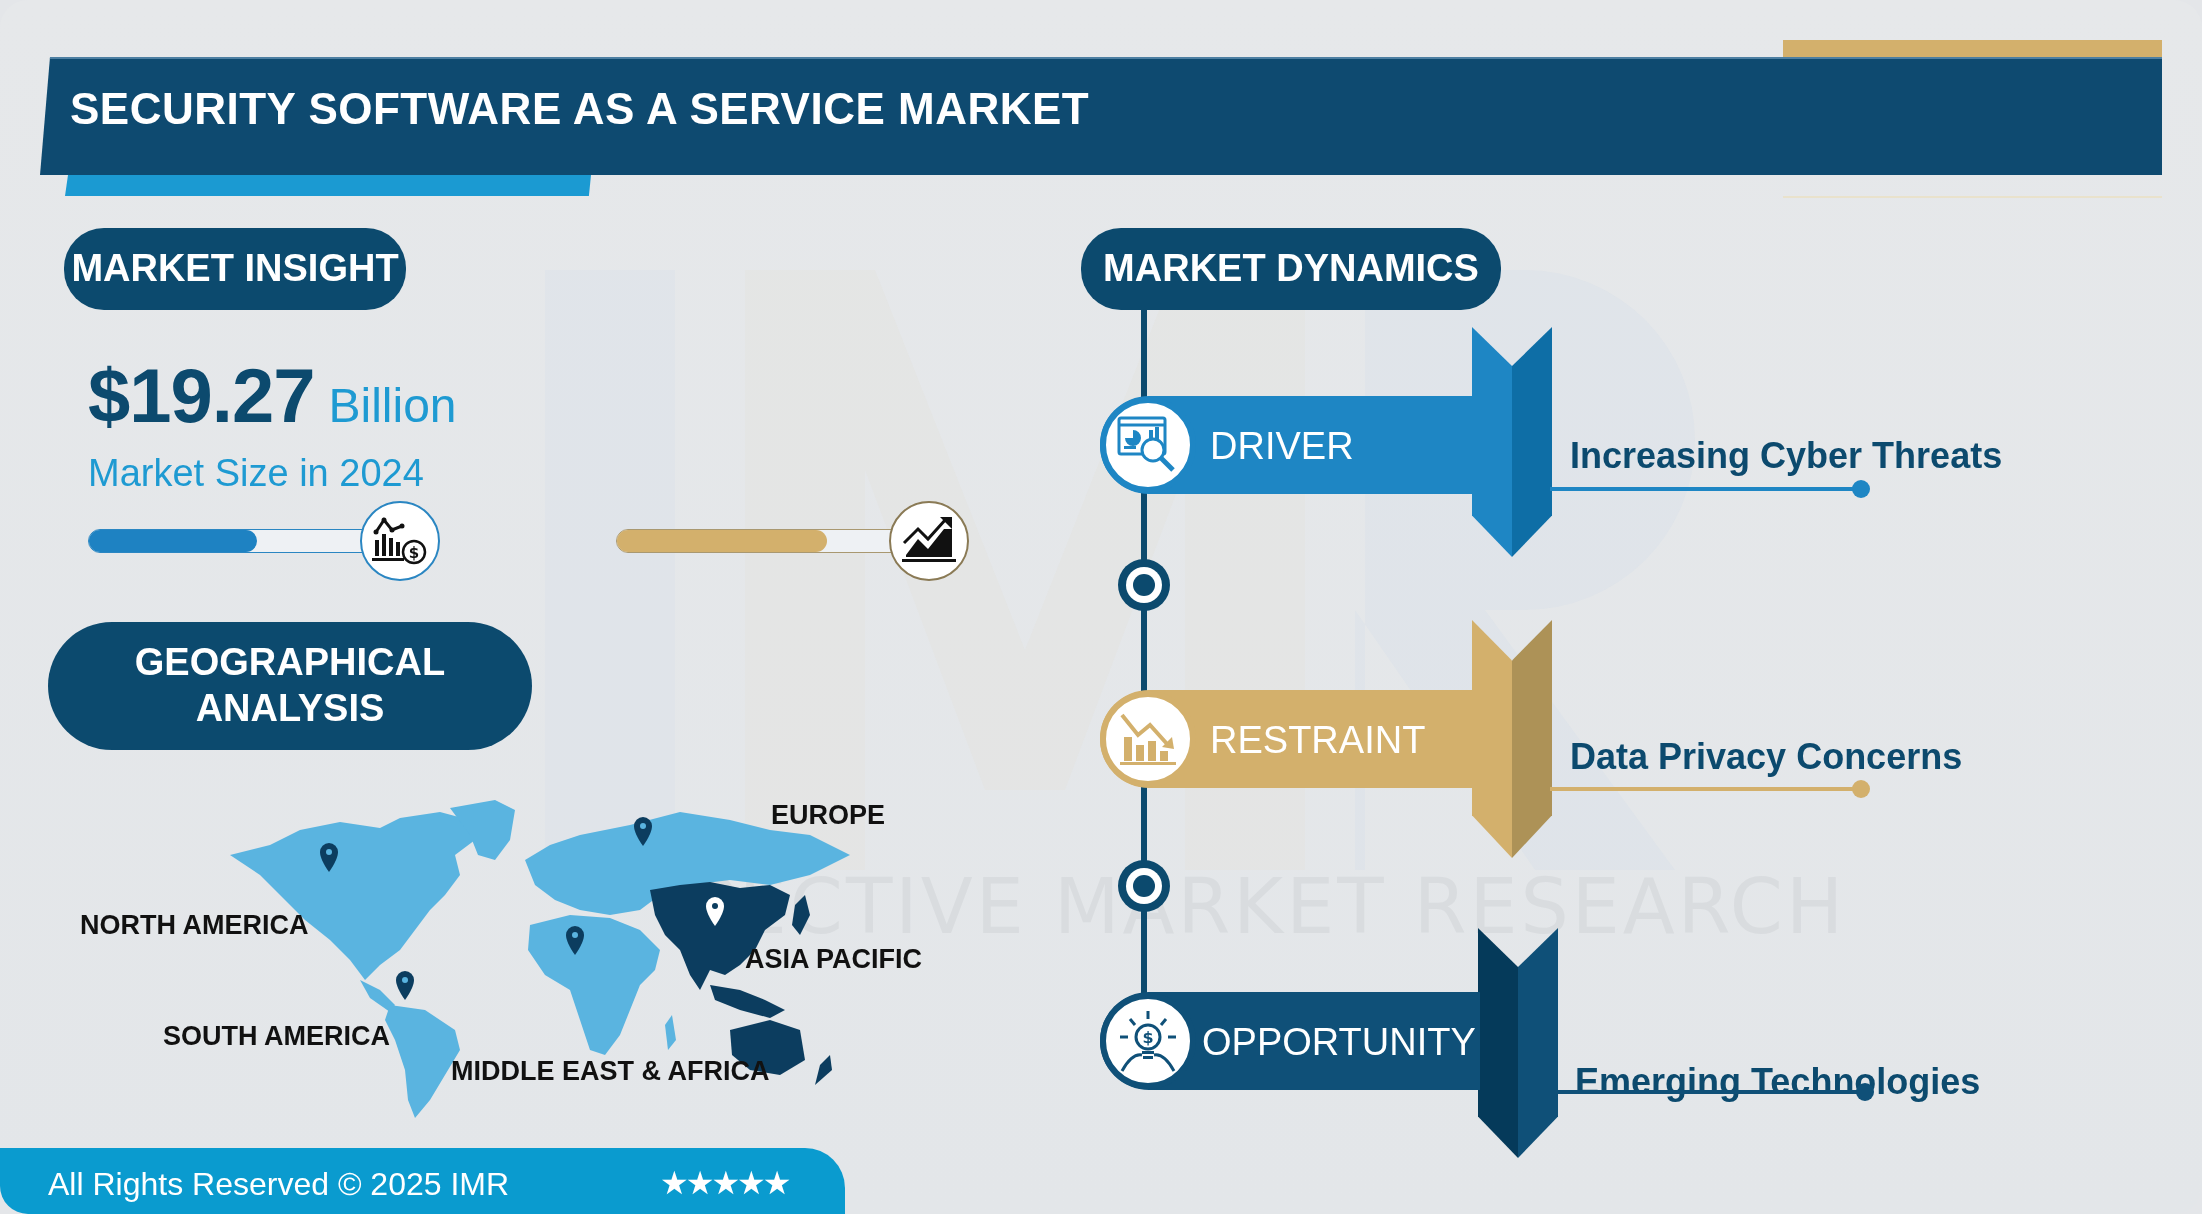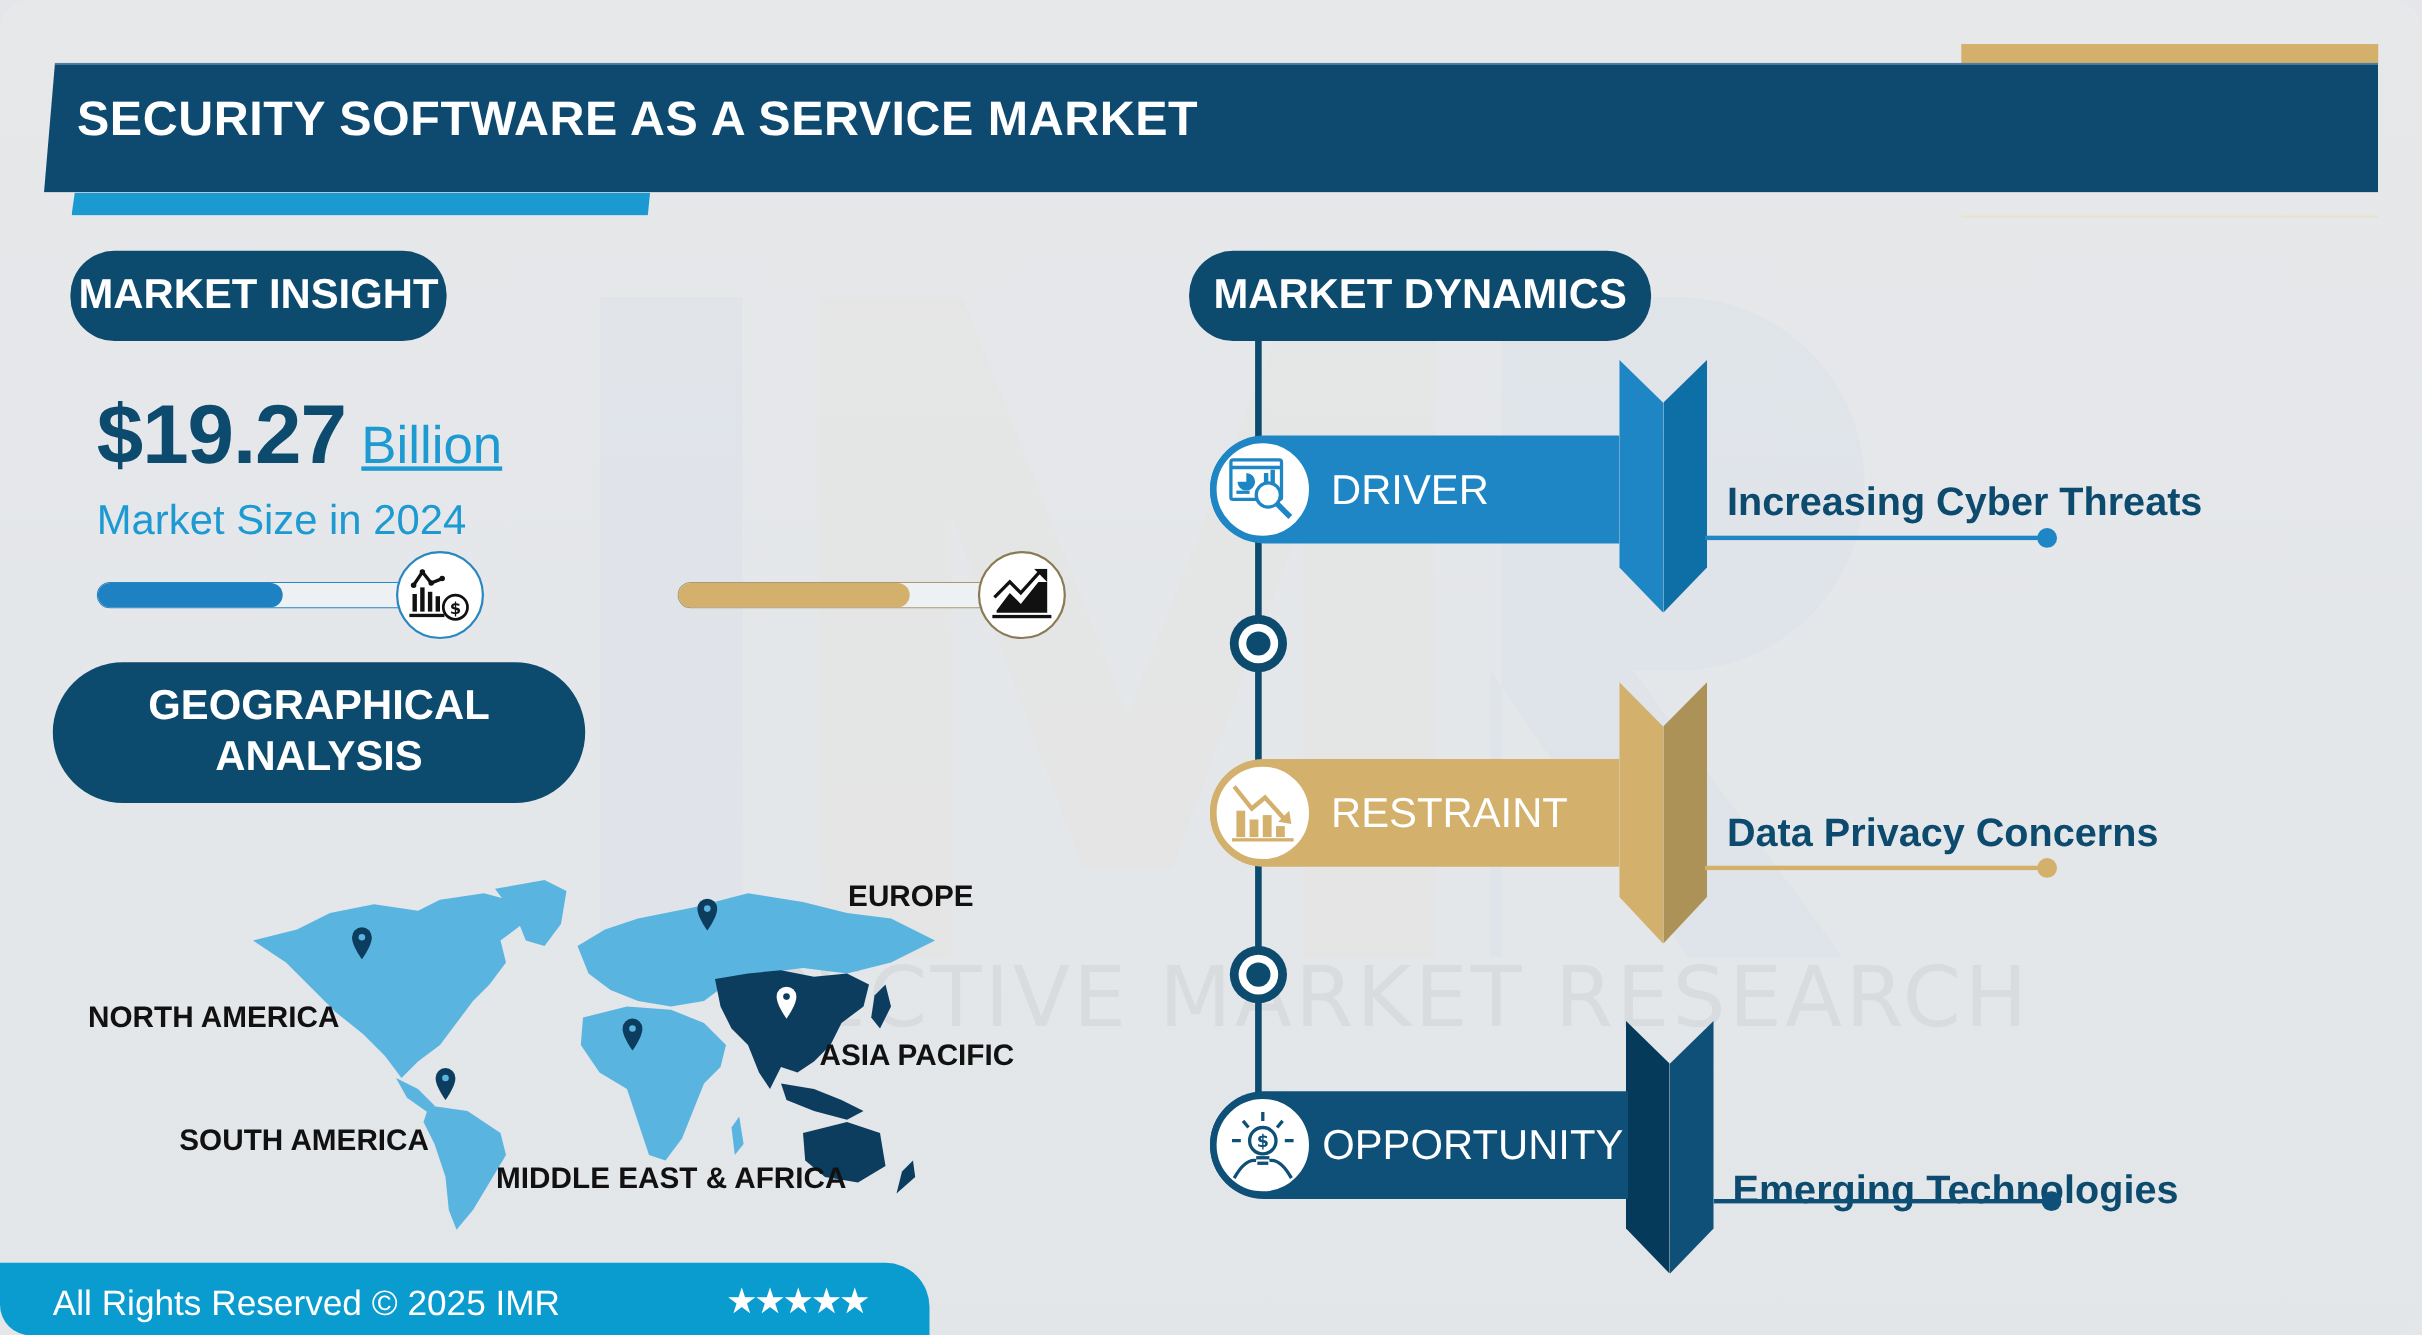--- a/index.html
+++ b/index.html
@@ -43,26 +43,26 @@
   .blue-strip { position: absolute; left: 65px; top: 175px; width: 526px; height: 21px; background: #1b9ad2; clip-path: polygon(3px 0, 100% 0, 99.6% 100%, 0 100%); }
 
   
   .pill {
     position: absolute; background: #0c4a6e; color: #ffffff;
     border-radius: 40px; display: flex; align-items: center; justify-content: center;
     font-weight: bold; text-align: center; line-height: 1.2;
   }
   .pill-insight { left: 48px; top: 228px; width: 342px; height: 82px; font-size: 38px; margin-left: 16px; }
   .pill-dynamics { left: 1081px; top: 228px; width: 420px; height: 82px; font-size: 38px; }
-  .pill-geo { left: 48px; top: 602px; width: 484px; height: 128px; font-size: 38px; border-radius: 64px; flex-direction: column; }
+  .pill-geo { left: 48px; top: 622px; width: 484px; height: 128px; font-size: 38px; border-radius: 64px; flex-direction: column; }
 
   
   .stat { position: absolute; white-space: nowrap; }
   .stat-big { font-size: 76px; font-weight: bold; color: #0c4a6e; letter-spacing: -1px; }
-  .stat-unit { font-size: 48px; color: #1e9ad2; font-weight: normal; margin-left: 14px; text-decoration: underline; }
+  .stat-unit { font-size: 48px; color: #1e9ad2; font-weight: normal; margin-left: 14px; }
   .stat-sub { font-size: 38px; color: #1e9ad2; }
   .s1 { left: 88px; top: 352px; }
   .s1sub { left: 88px; top: 452px; }
   .s2 { left: 618px; top: 352px; }
   .s2sub { left: 617px; top: 452px; }
 
   .bar-track {
     position: absolute; height: 24px; border-radius: 12px;
     background: #eef1f4; border: 1.5px solid;
   }

